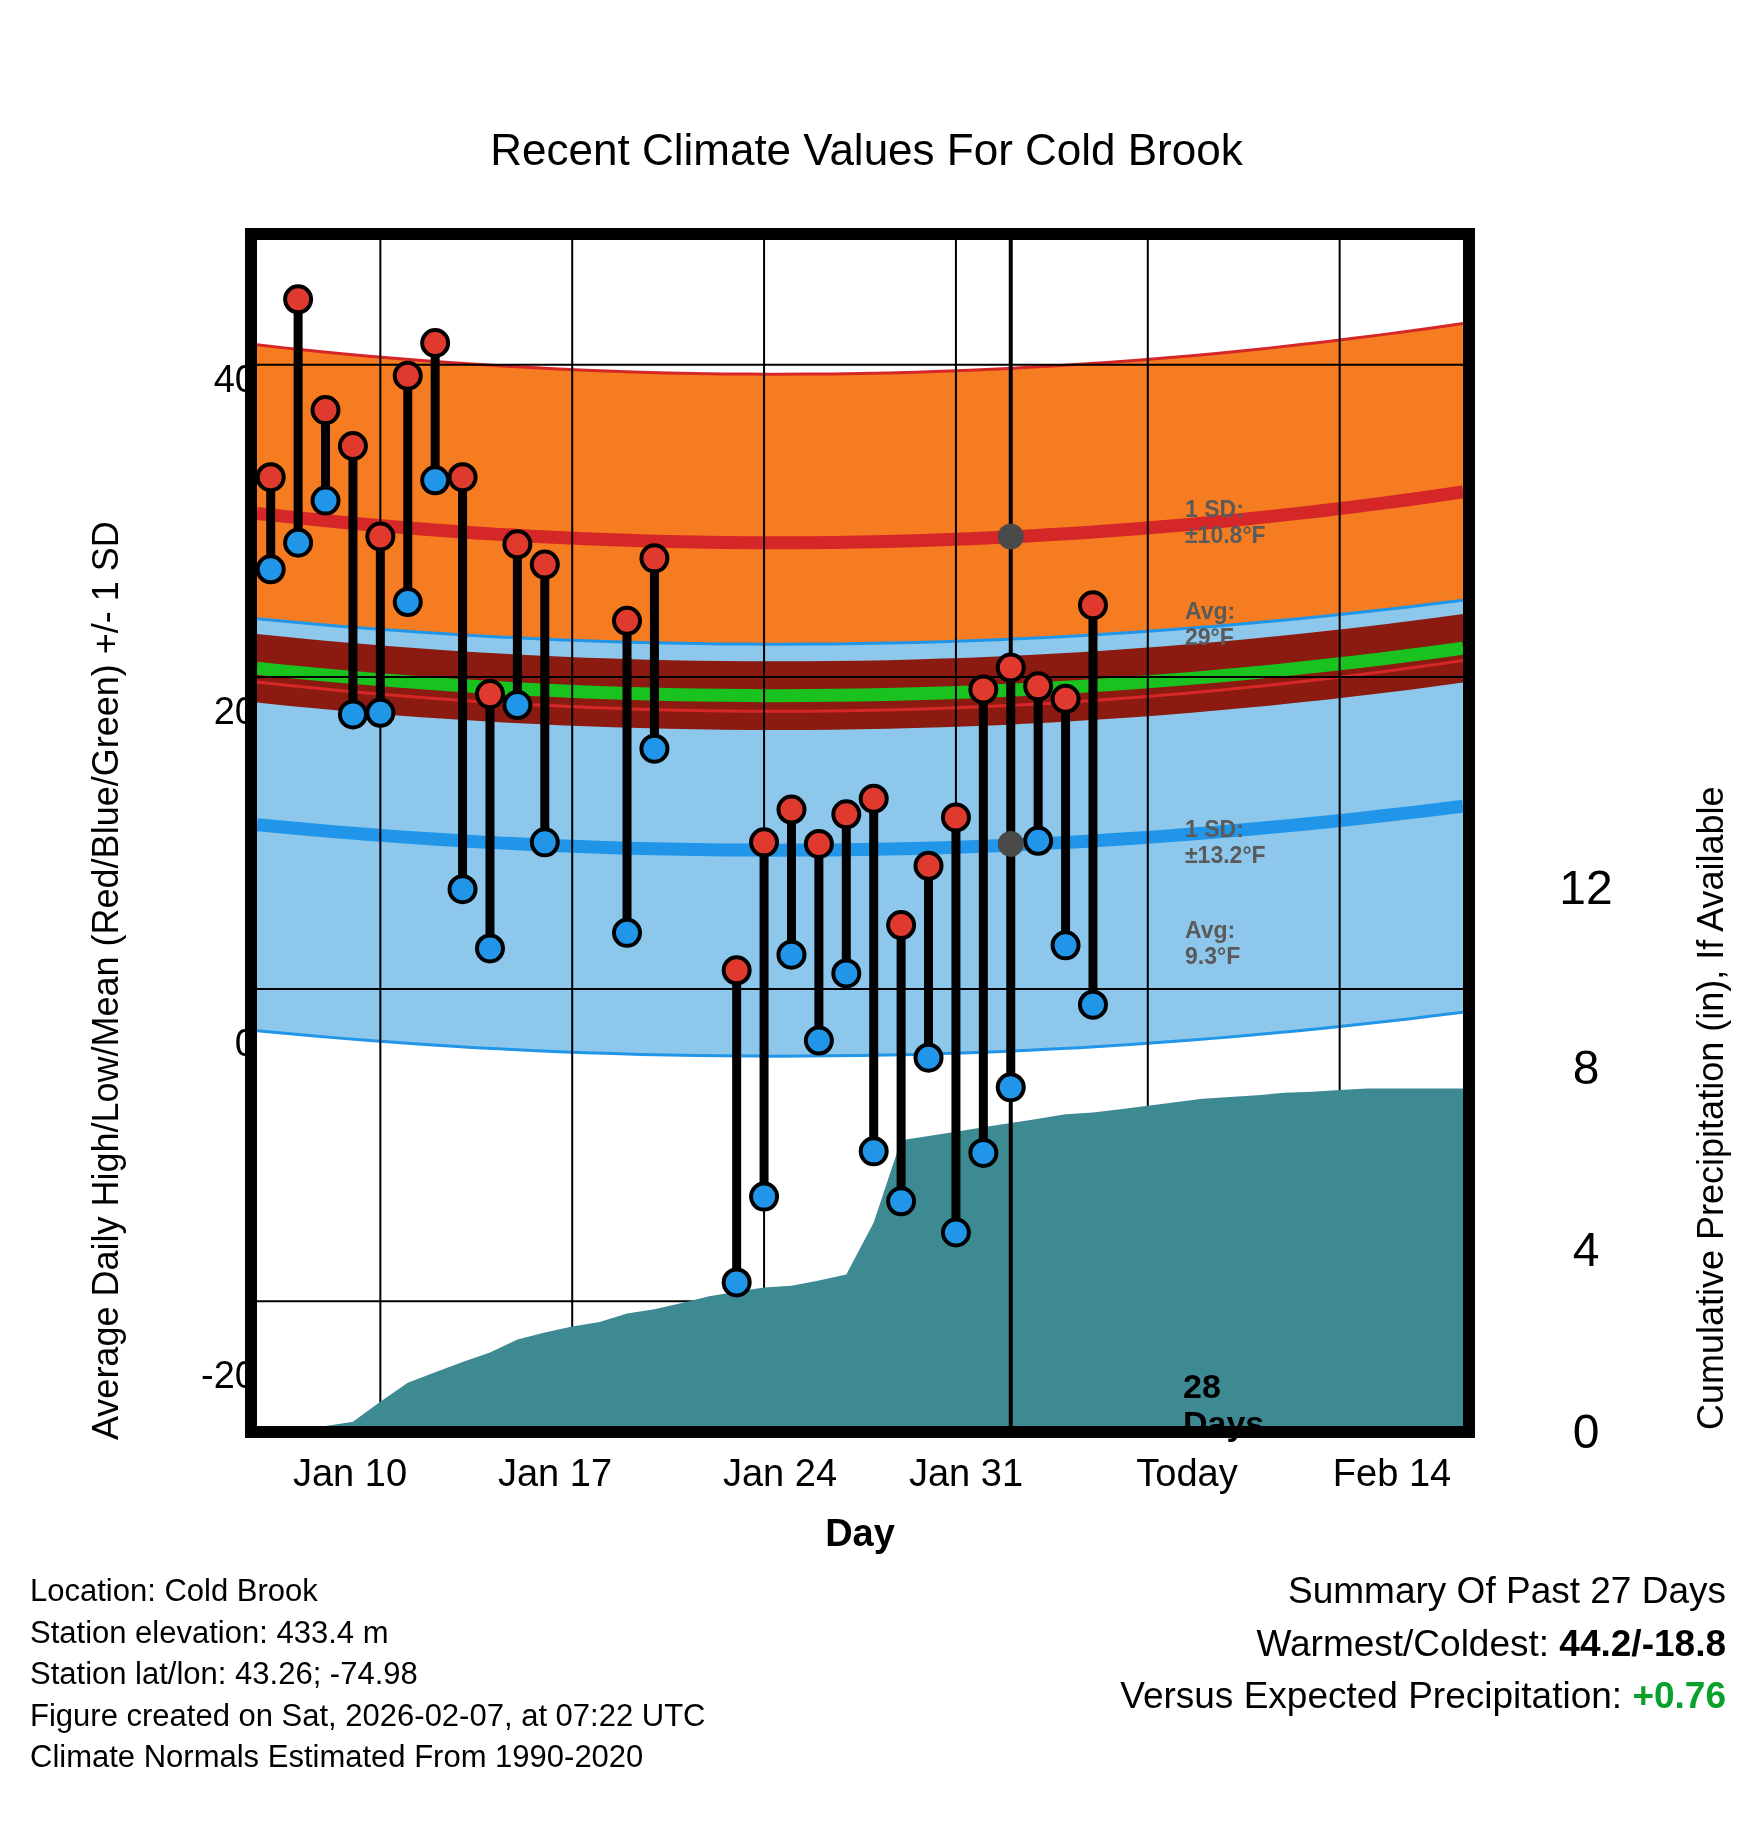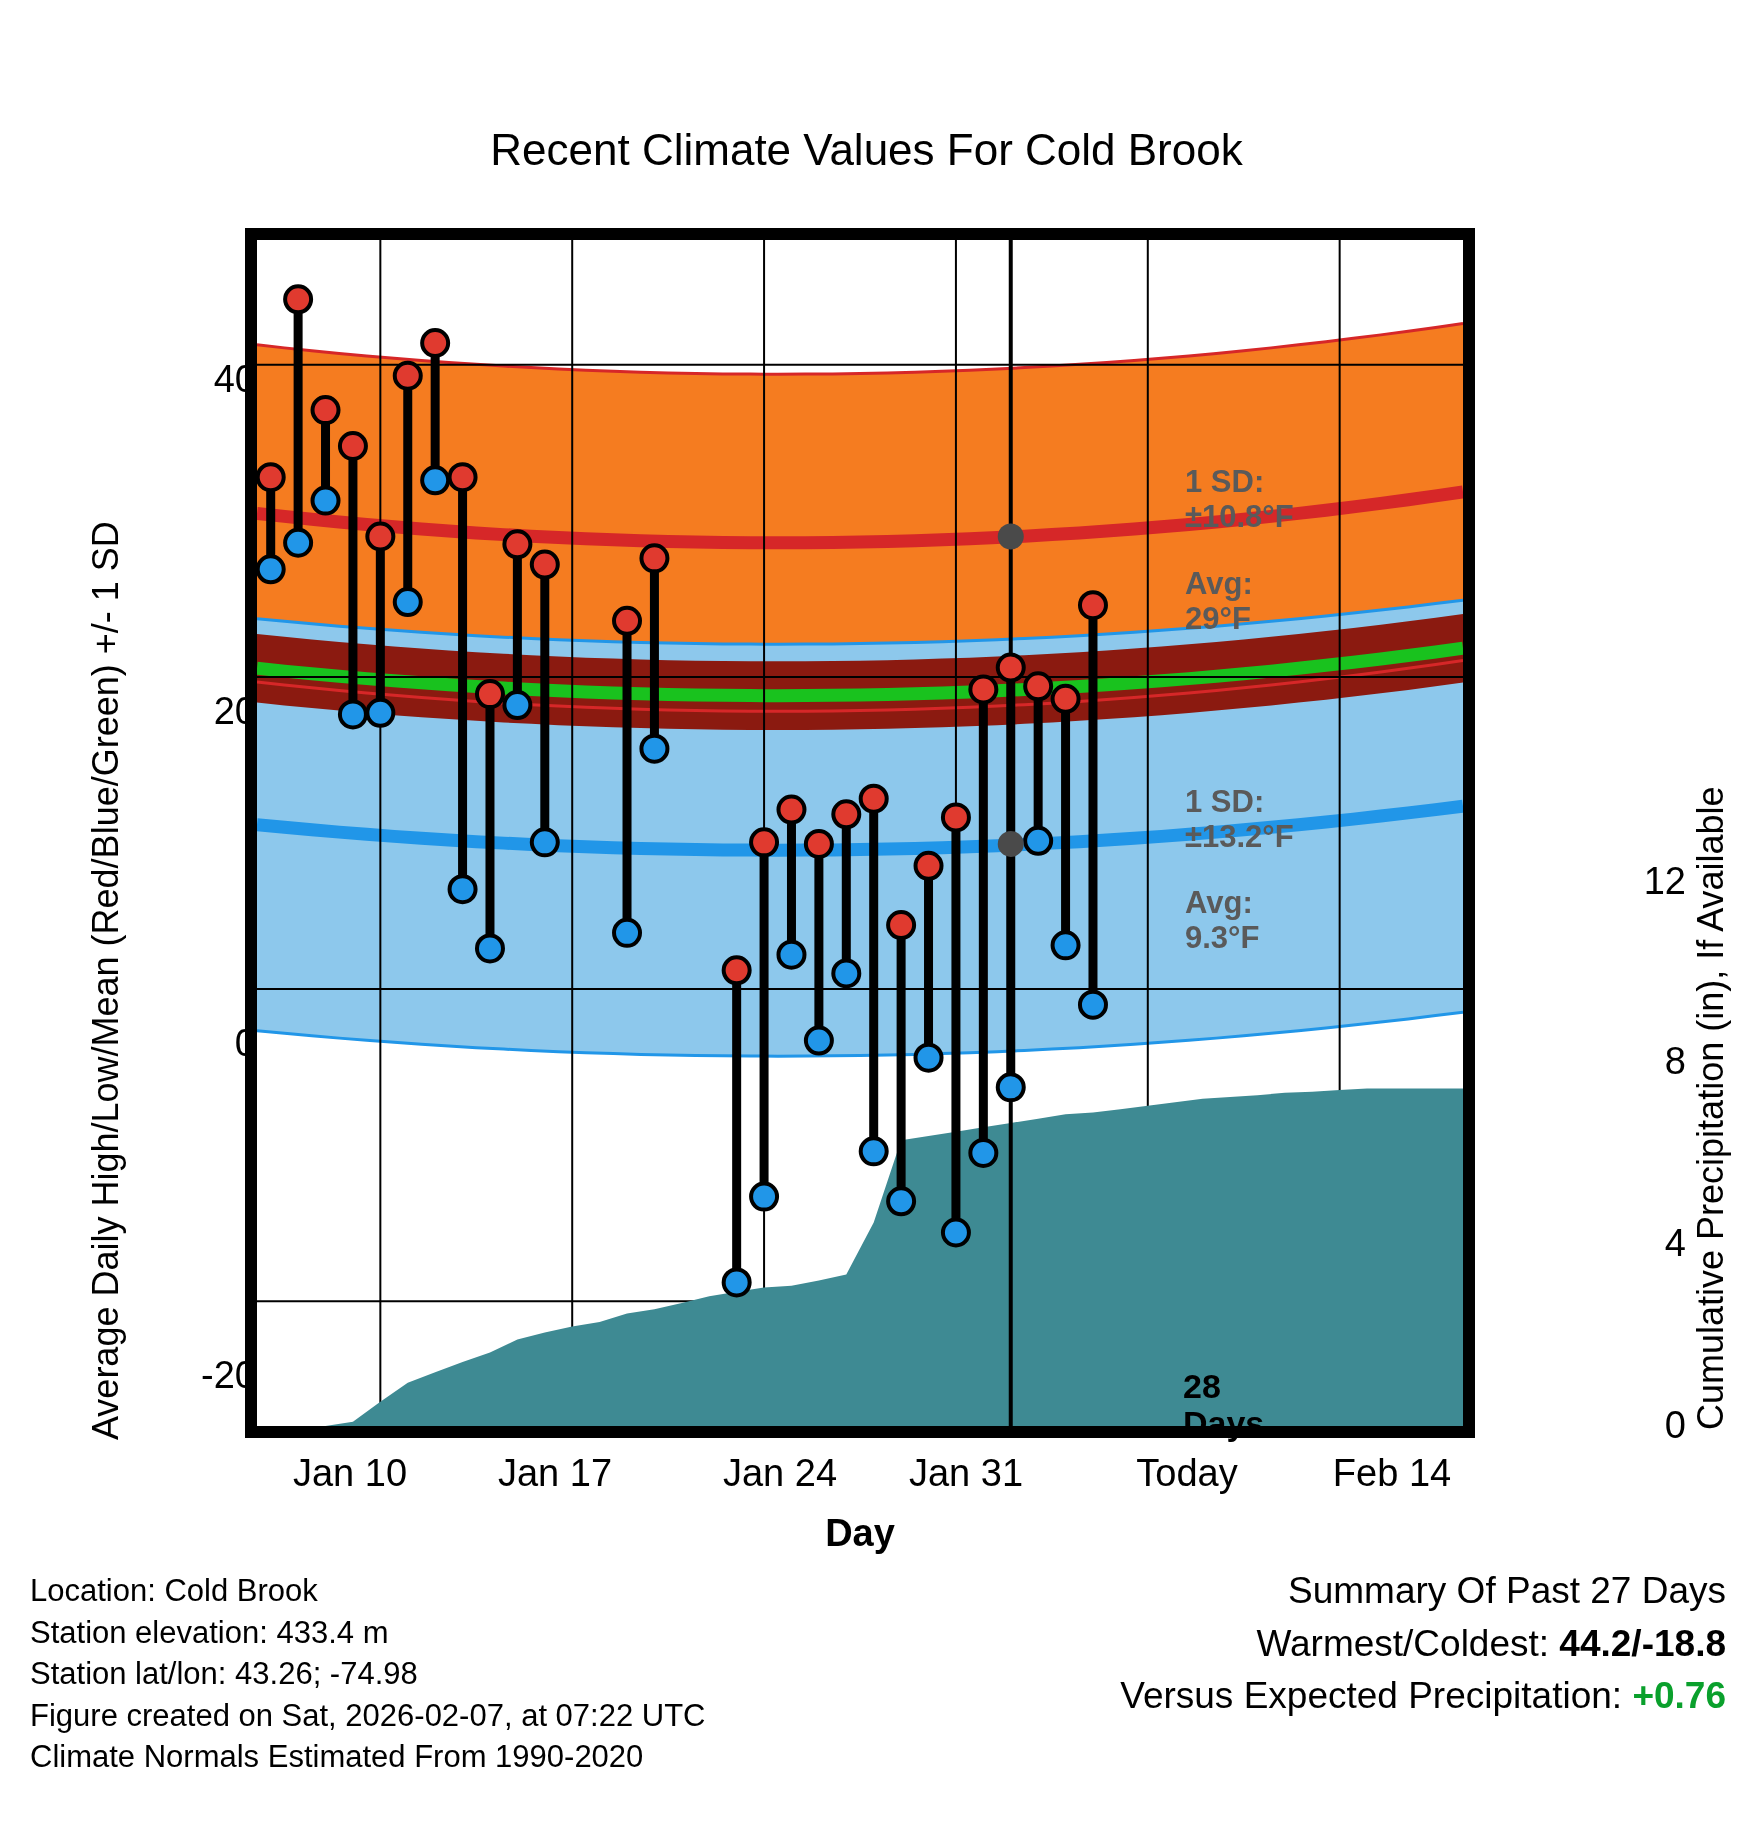--- a/index.html
+++ b/index.html
@@ -5,24 +5,24 @@
   html,body{margin:0;padding:0;background:#ffffff;}
   body{width:1748px;height:1828px;font-family:"Liberation Sans",sans-serif;color:#000;position:relative;overflow:hidden;}
   .title{position:absolute;left:0;right:15px;top:125px;text-align:center;font-size:44px;color:#000;}
   
   #plot{position:absolute;left:245px;top:228px;width:1230px;height:1210px;border:12px solid #000;box-sizing:border-box;background:#fff;}
   #inner{position:absolute;inset:0;overflow:hidden;}
   .ylabel-left{position:absolute;left:-10px;top:0;height:1828px;}
   .ylabel-left span{position:absolute;left:0;top:0;transform-origin:left top;}
   .axis-text{font-size:34px;color:#000;}
   .tick-left{position:absolute;right:1492px;font-size:38px;text-align:right;width:200px;}
-  .tick-right{position:absolute;left:1486px;font-size:38px;text-align:right;width:200px;}
+  .tick-right{position:absolute;left:1486px;font-size:48px;text-align:center;width:200px;}
   .tick-bottom{position:absolute;top:1452px;font-size:38px;text-align:center;width:240px;}
   .xlabel{position:absolute;top:1512px;left:0;right:0;text-align:center;font-size:38px;font-weight:bold;}
-  .annot{position:absolute;font-size:31px;font-weight:bold;color:#5a5a5a;line-height:1.12;}
+  .annot{position:absolute;font-size:23px;font-weight:bold;color:#5a5a5a;line-height:1.12;margin-top:32px;}
   .footer-left{position:absolute;left:30px;top:1570px;font-size:31px;line-height:1.34;color:#000;}
   .footer-right{position:absolute;right:22px;top:1565px;font-size:37px;line-height:1.42;color:#000;text-align:right;margin-left:32px;}
   .footer-right .v{font-weight:bold;}
   .blue{color:#1f8fd6;}
   .green{color:#0aa02c;}
   .daylabel{position:absolute;font-size:34px;font-weight:bold;color:#000;line-height:1.1;}
 </style>
 </head>
 <body>
 

